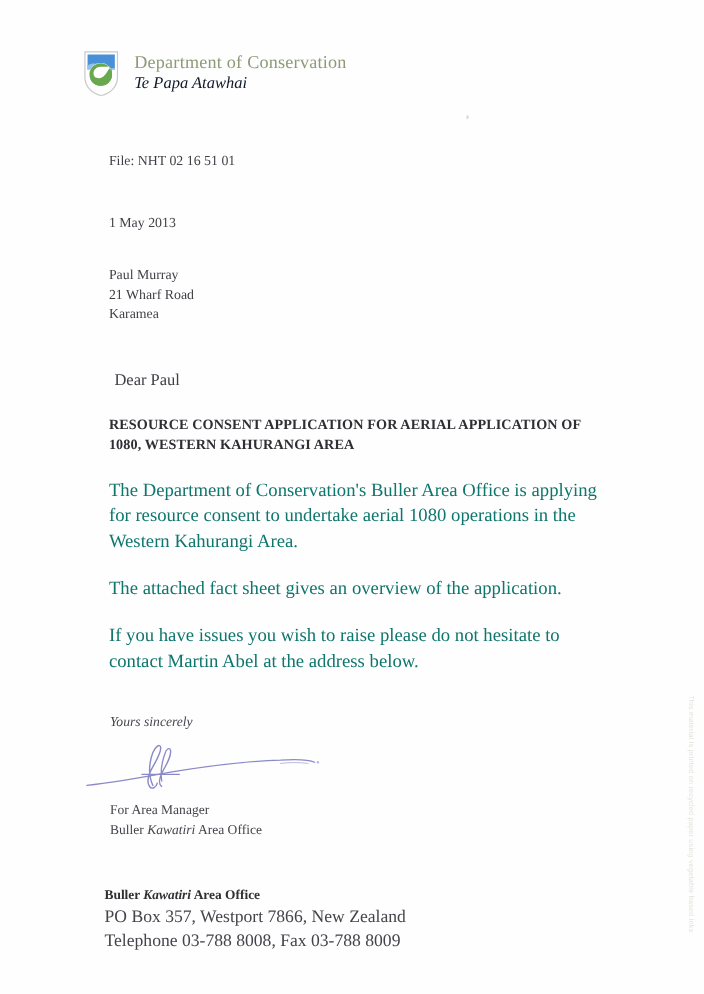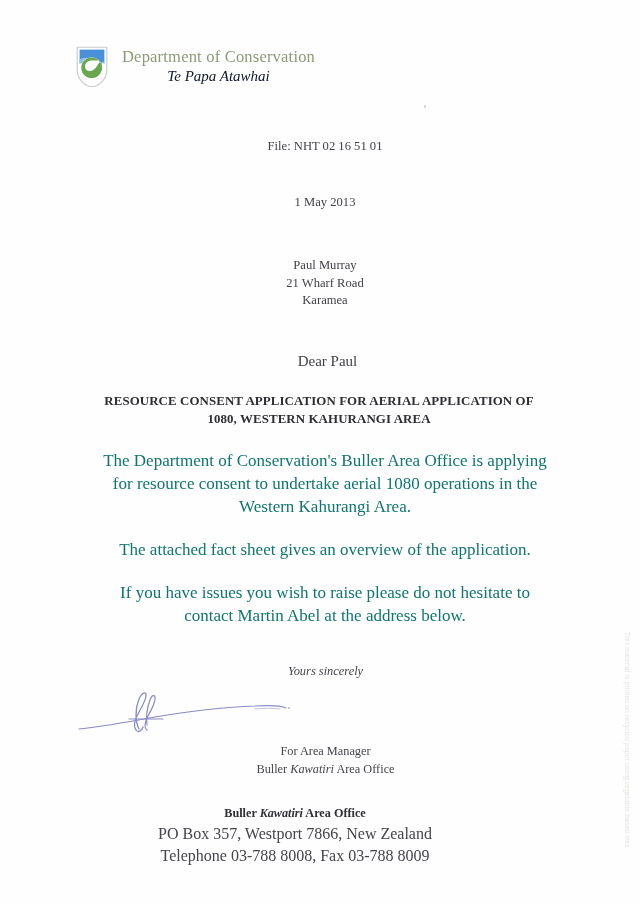--- a/index.html
+++ b/index.html
@@ -10,21 +10,20 @@
   body {
     font-family: "Liberation Serif", "DejaVu Serif", serif;
     color: #3a3a3a;
   }
   .page {
     position: relative;
     width: 640px;
     height: 904px;
     background: #fefefe;
     overflow: hidden;
-    text-align: center;
   }
 
   
   .letterhead {
     position: absolute;
     left: 76px;
     top: 46px;
     display: flex;
     align-items: flex-start;
   }
@@ -71,21 +70,21 @@
   }
   .line {
     font-size: 12.6px;
     line-height: 1.3;
     color: #3f3f46;
     white-space: nowrap;
   }
   .file-ref { margin-bottom: 0; }
   .date-line { margin-top: 40px; }
 
-  .addressee { margin-top: 46px; }
+  .addressee { margin-top: 31px; }
   .addressee .line { line-height: 1.42; }
 
   .salutation {
     margin-top: 43px;
     padding-left: 5px;
     font-size: 15px;
     color: #3f3f46;
   }
 
   .subject {

